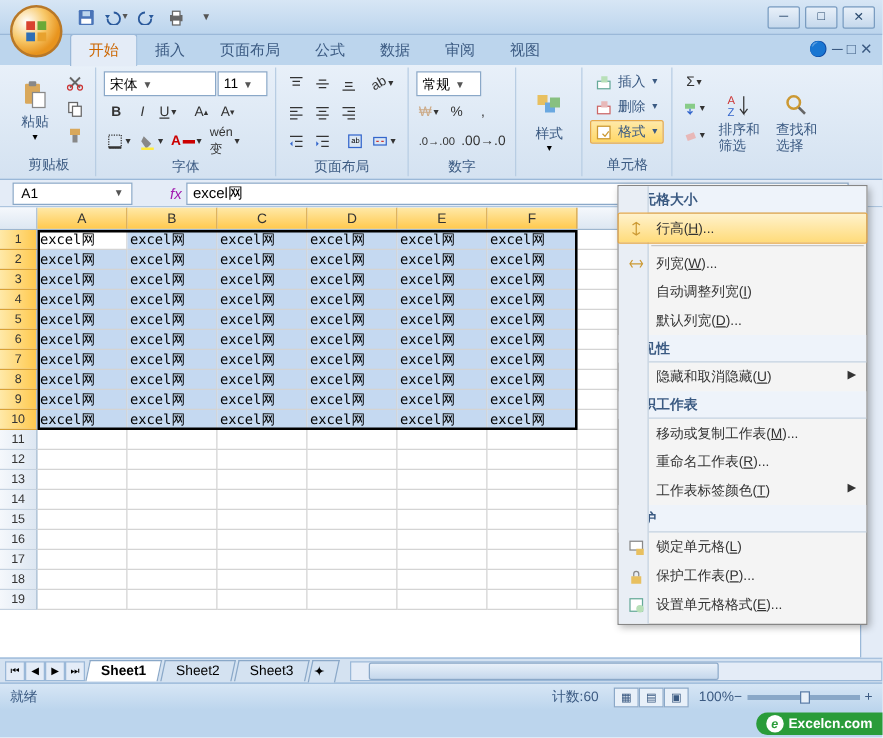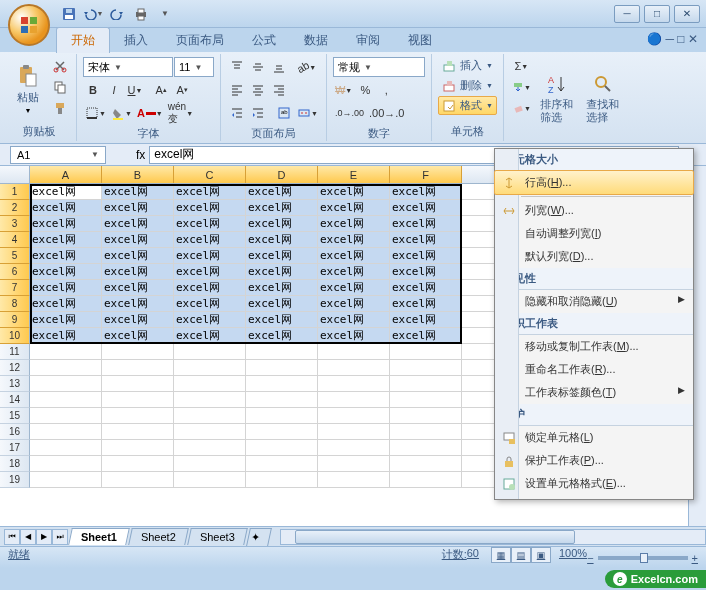--- a/index.html
+++ b/index.html
@@ -32,21 +32,21 @@
 .small-row { display: flex; gap: 1px; height: 22px; align-items: center; }
 .small-btn { min-width: 20px; height: 20px; display: flex; align-items: center; justify-content: center; border-radius: 2px; padding: 0 2px; font-size: 11px; color: #333; }
 .combo { height: 20px; border: 1px solid #8aa8c8; background: #fff; display: flex; align-items: center; padding: 0 4px; font-size: 11px; }
 .combo .arrow { margin-left: 4px; color: #555; font-size: 8px; }
 
 .cells-group .cell-btn { display: flex; align-items: center; gap: 4px; padding: 2px 4px; font-size: 11px; color: #3b5a82; white-space: nowrap; border-radius: 2px; }
 .cell-btn.active { background: linear-gradient(#ffe9a8, #ffd766); border: 1px solid #e8a948; padding: 1px 3px; }
 
 .namebox-row { height: 22px; background: #e4ecf7; border-bottom: 1px solid #9ab8d8; display: flex; align-items: center; }
 .namebox { width: 96px; height: 18px; border: 1px solid #8aa8c8; background: #fff; margin-left: 10px; display: flex; align-items: center; padding: 0 6px; font-size: 11px; justify-content: space-between; }
-.fx-label { margin-left: 30px; font-size: 12px; color: #000000; }
+.fx-label { margin-left: 30px; font-style: italic; font-size: 12px; color: #a21caf; }
 .formula-bar { flex: 1; height: 18px; background: #fff; border: 1px solid #8aa8c8; margin: 0 6px 0 4px; padding: 0 4px; font-size: 12px; display: flex; align-items: center; font-family: SimSun, monospace; }
 
 .sheet-area { display: flex; height: 360px; background: #fff; }
 .grid-wrap { flex: 1; overflow: hidden; position: relative; }
 .col-headers { display: flex; height: 18px; background: linear-gradient(#f5f8fc, #dde7f2); border-bottom: 1px solid #9eb6ce; }
 .corner { width: 30px; border-right: 1px solid #9eb6ce; background: linear-gradient(#f5f8fc, #dde7f2); }
 .col-h { width: 72px; border-right: 1px solid #c5d2e0; text-align: center; font-size: 11px; color: #333; line-height: 18px; }
 .col-h.sel { background: linear-gradient(#ffe9a8, #ffc94e); border-right-color: #d8a036; }
 .rows { display: flex; }
 .row-headers { width: 30px; }
@@ -64,21 +64,21 @@
 .sheet-tabs { height: 20px; background: #d4e2f1; border-top: 1px solid #9ab8d8; display: flex; align-items: center; }
 .nav-btns { display: flex; margin-left: 4px; gap: 0; }
 .nav-btn { width: 16px; height: 16px; background: #e4ecf7; border: 1px solid #9ab8d8; font-size: 8px; display: flex; align-items: center; justify-content: center; }
 .sheet-tab { padding: 2px 10px; background: #fff; border: 1px solid #8aa8c8; border-bottom: none; font-size: 11px; margin-left: 2px; transform: skewX(-12deg); }
 .sheet-tab span { display: inline-block; transform: skewX(12deg); }
 .sheet-tab.active { background: #fff; font-weight: bold; }
 .sheet-tab.inactive { background: #d4e2f1; }
 .hscroll { flex: 1; height: 16px; background: #e4ecf7; margin-left: 10px; border: 1px solid #9ab8d8; position: relative; }
 .hscroll-thumb { position: absolute; left: 14px; width: 280px; height: 14px; background: linear-gradient(#e8f0f9,#c5d8ec); border: 1px solid #8aa8c8; border-radius: 2px; }
 
-.status-bar { height: 22px; background: linear-gradient(#d7e6f5, #bcd5ed); display: flex; padding: 0 8px; font-size: 11px; color: #3b5a82; border-top: 1px solid #9ab8d8; text-decoration: underline; }
+.status-bar { height: 22px; background: linear-gradient(#d7e6f5, #bcd5ed); display: flex; align-items: center; padding: 0 8px; font-size: 11px; color: #3b5a82; border-top: 1px solid #9ab8d8; }
 .status-bar .spacer { flex: 1; }
 .zoom { display: flex; align-items: center; gap: 4px; }
 .zoom-slider { width: 90px; height: 4px; background: #8aa8c8; position: relative; }
 .zoom-thumb { position: absolute; left: 42px; top: -3px; width: 8px; height: 10px; background: #e8f0f9; border: 1px solid #5a7ca8; }
 .view-btns { display: flex; gap: 0; margin-right: 8px; }
 .view-btn { width: 20px; height: 16px; border: 1px solid #8aa8c8; background: #e8f0f9; font-size: 9px; display: flex; align-items: center; justify-content: center; }
 
 .logo-ribbon { position: absolute; right: 0; bottom: 2px; background: #2a9c3a; border-radius: 10px 0 0 10px; padding: 2px 8px; color: #fff; font-size: 11px; font-weight: bold; display: flex; align-items: center; gap: 4px; }
 .logo-e { width: 14px; height: 14px; background: #fff; color: #2a9c3a; border-radius: 50%; display: flex; align-items: center; justify-content: center; font-size: 10px; font-style: italic; }
 
@@ -345,21 +345,21 @@
         </div>
       </div>
     </div>
     <div class="group-label">页面布局</div>
   </div>
 
   <div class="ribbon-group">
     <div class="group-body">
       <div class="col-stack">
         <div class="small-row">
-            <div class="combo" style="width:92px">
+            <div class="combo" style="width:52px">
               <span>常规</span>
               <span class="arrow">▼</span>
             </div>
           </div>
         <div class="small-row">
           <div class="small-btn">
               <span style="color:#ca8">₩</span>
               <span style="font-size:7px">▼</span>
             </div>
           <div class="small-btn">%</div>
@@ -371,20 +371,35 @@
             </div>
           <div class="small-btn">
               <span style="font-size:11px">.00→.0</span>
             </div>
         </div>
       </div>
     </div>
     <div class="group-label">数字</div>
   </div>
 
+  <div class="ribbon-group">
+    <div class="group-body">
+      <div class="big-btn">
+        <div class="big-btn-icon">
+            <svg width="24" height="24">
+              <rect x="3" y="3" width="8" height="8" fill="#e8c060"></rect>
+              <rect x="9" y="9" width="8" height="8" fill="#6aa8e0"></rect>
+              <rect x="13" y="5" width="8" height="8" fill="#88c080"></rect>
+            </svg>
+          </div>
+        <div class="big-btn-label">样式</div>
+        <span style="font-size:7px">▼</span>
+      </div>
+    </div>
+  </div>
 
   <div class="ribbon-group cells-group">
     <div class="group-body">
       <div class="col-stack">
         <div class="cell-btn">
             <svg width="14" height="14">
               <rect x="2" y="6" width="10" height="6" fill="#fff" stroke="#6a9"></rect>
               <rect x="5" y="2" width="5" height="5" fill="#b8e0b8"></rect>
             </svg>
             <span>插入</span>

